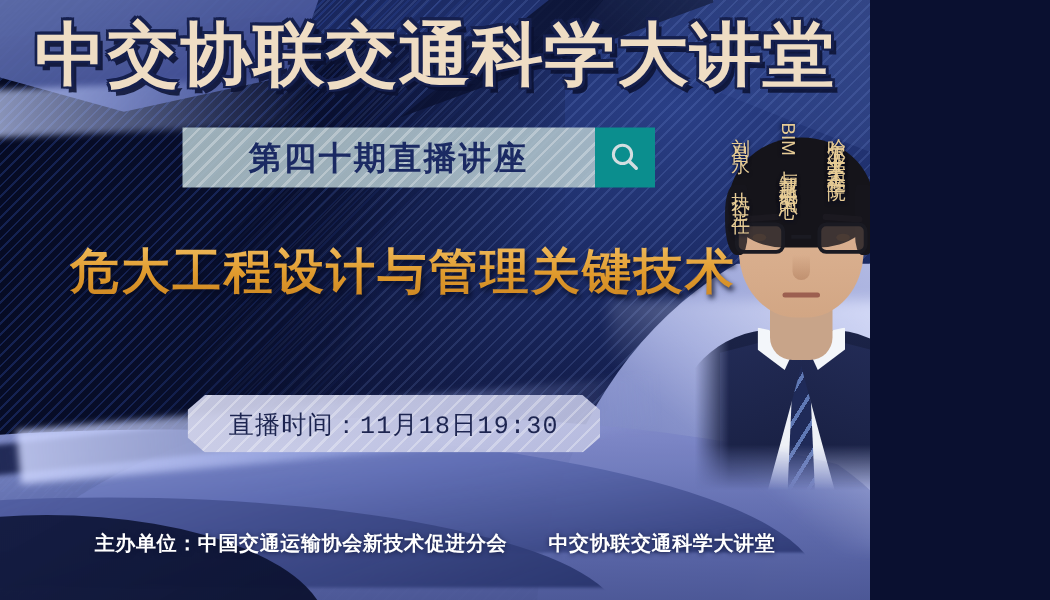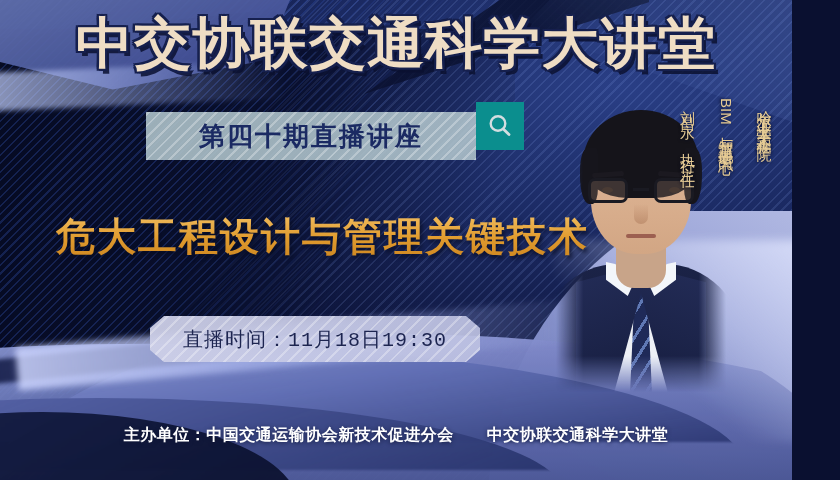--- a/index.html
+++ b/index.html
@@ -1,18 +1,18 @@
 <!DOCTYPE html>
 <html><head>
 <meta charset="utf-8">
 <style>
   html,body{margin:0;padding:0;background:#0a1030;}
   *{box-sizing:border-box;}
   #poster{
-    position:relative;width:792px;height:480px;overflow:hidden;
+    position:relative;width:696px;height:480px;overflow:hidden;
     font-family:"Liberation Sans","DejaVu Sans",sans-serif;
     background:#0c1434;
   }
 
   
   .bg-base{
     position:absolute;inset:0;
     background:
       radial-gradient(120% 90% at 78% 18%, #2a3f86 0%, #1b2a63 32%, #121b47 58%, #0a1134 85%);
   }
@@ -212,21 +212,20 @@
       4px 5px 0 rgba(10,16,48,.85);
     white-space:nowrap;
   }
 
   
   .sub-bar{
     position:absolute;left:146px;top:102px;width:330px;height:48px;
     background:linear-gradient(100deg,rgba(168,188,196,.92),rgba(176,196,204,.88));
     display:flex;align-items:center;justify-content:center;
     overflow:hidden;
-    margin-top:10px;
   }
   .sub-bar .stripes{
     position:absolute;inset:0;
     background:repeating-linear-gradient(-45deg,rgba(255,255,255,.28) 0 2px,rgba(255,255,255,0) 2px 8px);
   }
   .sub-bar-text{
     position:relative;font-size:26px;font-weight:700;color:#1b2a63;letter-spacing:2px;
   }
   .search-box{
     position:absolute;left:476px;top:102px;width:48px;height:48px;
@@ -237,21 +236,20 @@
   
   .headline{
     position:absolute;left:56px;top:190px;
     font-size:39px;font-weight:700;letter-spacing:2px;
     color:#E3A13A;
     background:linear-gradient(180deg,#F3C268 0%,#E09B2E 52%,#C9821F 100%);
     -webkit-background-clip:text;background-clip:text;
     -webkit-text-fill-color:transparent;
     filter:drop-shadow(2px 3px 2px rgba(6,10,34,.85));
     white-space:nowrap;
-    margin-top:20px;
   }
 
   
   .time-banner{
     position:absolute;left:150px;top:316px;width:330px;height:46px;
     background:linear-gradient(100deg,rgba(206,208,232,.94),rgba(190,194,226,.90));
     clip-path:polygon(14px 0,calc(100% - 14px) 0,100% 12px,100% calc(100% - 12px),calc(100% - 14px) 100%,14px 100%,0 calc(100% - 12px),0 12px);
     display:flex;align-items:center;justify-content:center;overflow:hidden;
   }
   .time-banner .stripes{

